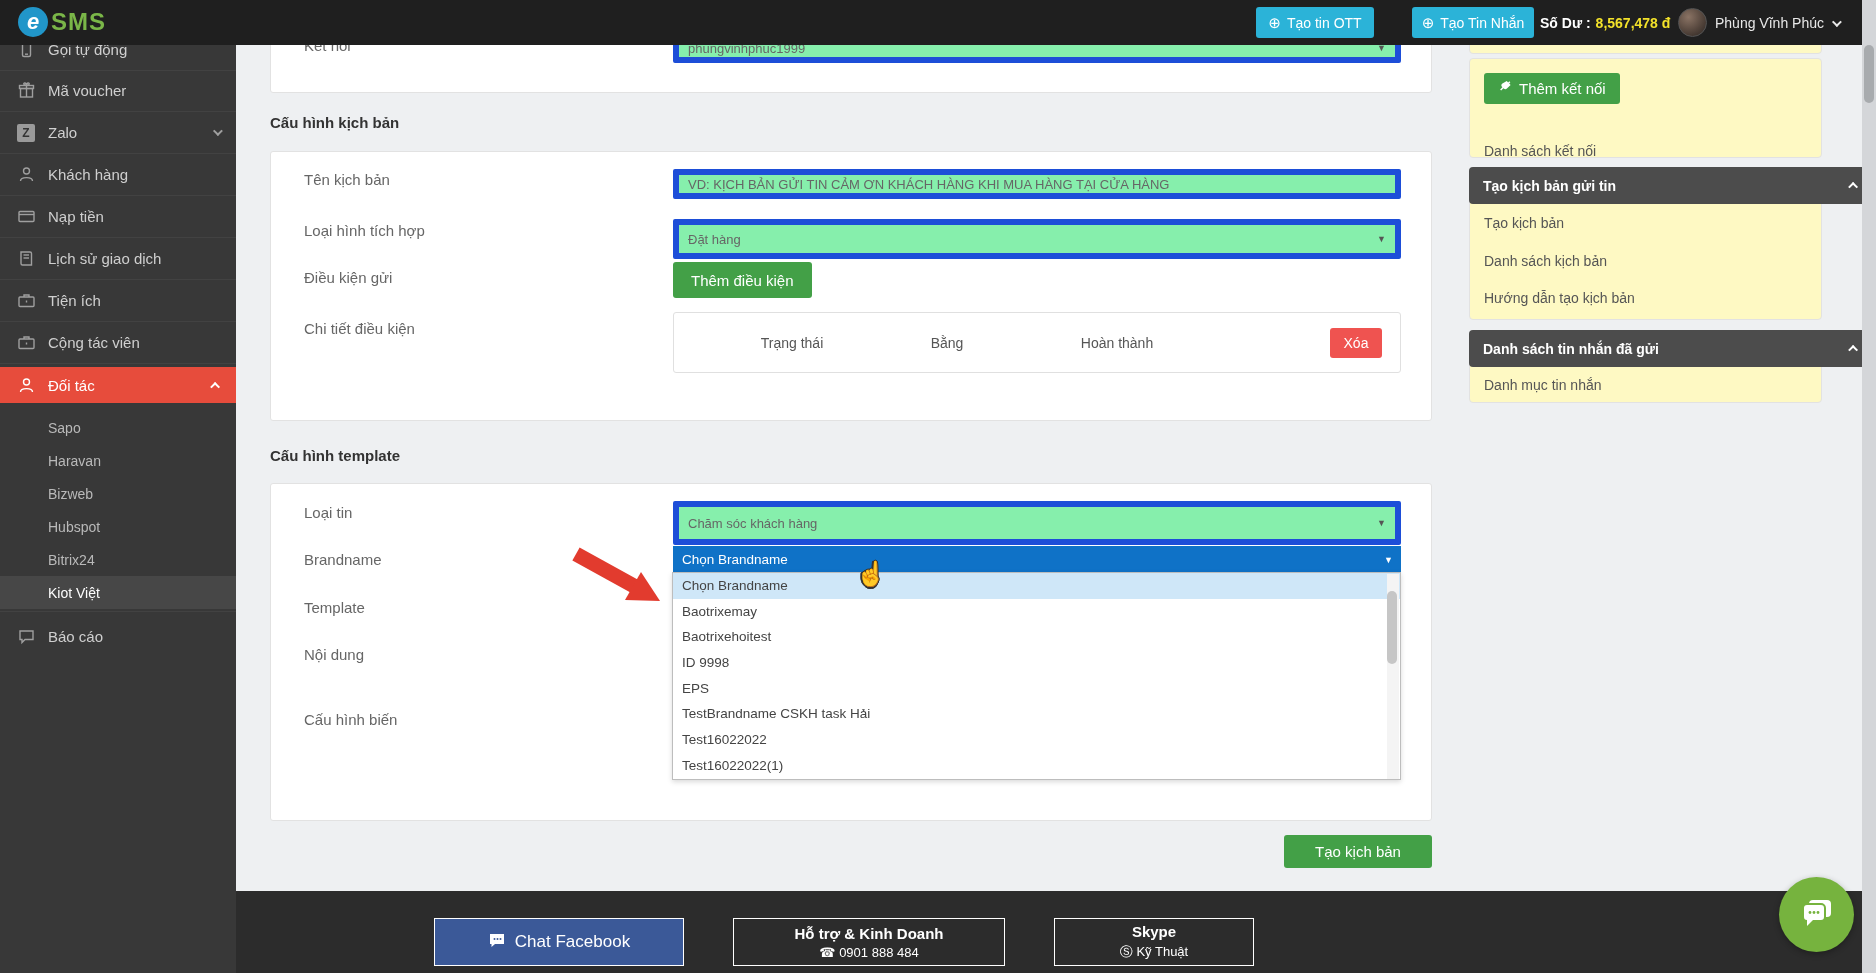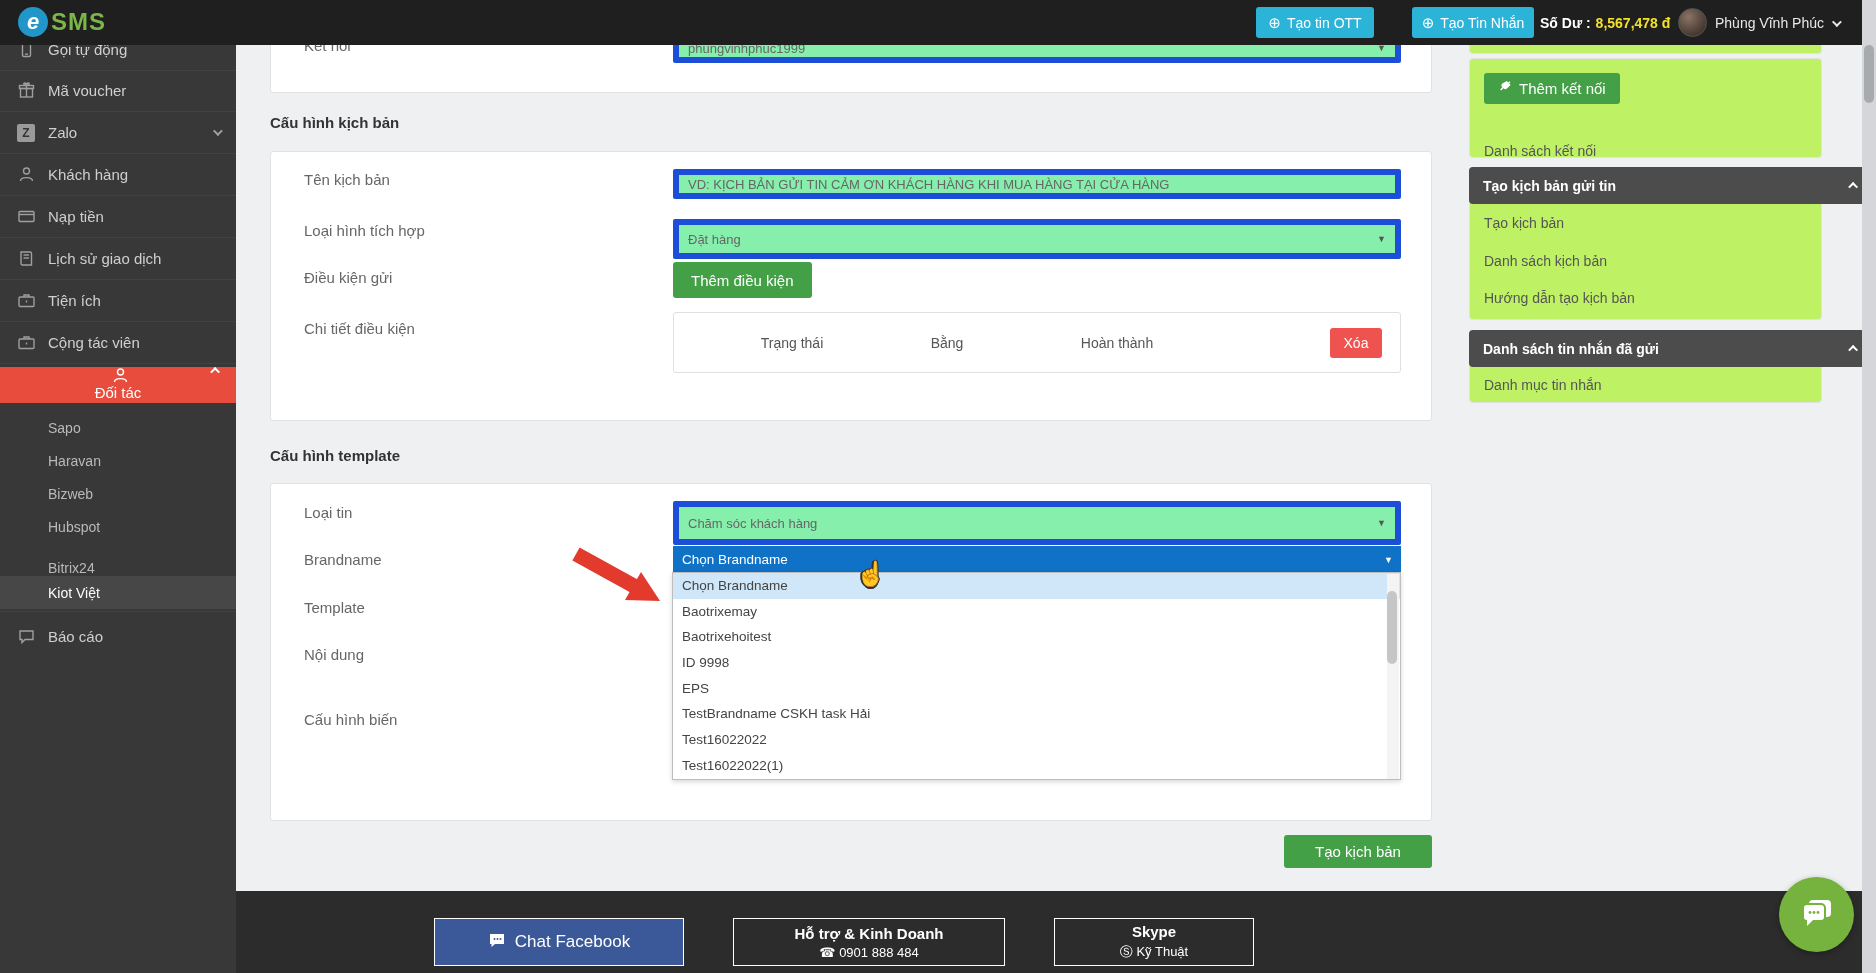--- a/index.html
+++ b/index.html
@@ -48,21 +48,21 @@
   .bluebar { position:absolute; left:402px; top:62px; width:728px; height:27px; background:#0f72c7; color:#fff; font-size:13.5px; display:flex; align-items:center; padding:0 9px; cursor:pointer; }
   .bluebar .wcaret { position:absolute; right:8px; font-size:9px; color:#fff; }
   .dropdown { position:absolute; left:672px; top:572px; width:729px; height:208px; background:#fff; border:1px solid #bdbdbd; box-shadow:0 2px 5px rgba(0,0,0,.15); z-index:30; }
   .opt { height:25.7px; line-height:25.7px; padding-left:9px; font-size:13.5px; color:#444; cursor:pointer; }
   .opt.hl { background:#cfe7f8; }
   .dd-track { position:absolute; right:1px; top:1px; width:12px; height:205px; background:#f4f4f4; }
   .dd-thumb { position:absolute; right:2px; top:17px; width:10px; height:73px; background:#c6c6c6; border-radius:5px; }
   .submit { position:absolute; left:1284px; top:835px; width:148px; height:33px; z-index:10; }
 
   
-  .rp-card { position:absolute; left:1469px; width:353px; background:#bef264; border:1px solid #e2e2e2; border-radius:4px; z-index:10; }
+  .rp-card { position:absolute; left:1469px; width:353px; background:#fef9c3; border:1px solid #e2e2e2; border-radius:4px; z-index:10; }
   .rp-head { position:absolute; left:1469px; width:405px; height:37px; background:#4c4c4c; border-radius:4px; color:#fff; font-weight:bold; font-size:14px; display:flex; align-items:center; padding-left:14px; z-index:12; cursor:pointer; }
   .rp-head .rchev { position:absolute; right:16px; color:#fff; }
   .rp-link { position:absolute; left:14px; font-size:14px; color:#555; cursor:pointer; }
   .plugbtn { position:absolute; left:14px; top:14px; height:31px; padding:0 14px; display:flex; align-items:center; gap:7px; }
 
   
   .footer { position:absolute; left:236px; top:891px; width:1626px; height:82px; background:#2c2c2c; z-index:20; }
   .fbox { position:absolute; top:27px; height:48px; border:1px solid #fff; color:#fff; display:flex; flex-direction:column; align-items:center; justify-content:center; cursor:pointer; }
   .fbox .t1 { font-size:15px; font-weight:bold; }
   .fbox .t2 { font-size:13px; margin-top:3px; }
@@ -172,21 +172,21 @@
   <div class="srow" style="top:277px;">
     <span class="sicon">
       <svg width="17" height="17" viewBox="0 0 17 17" fill="none" stroke="currentColor" stroke-width="1.4">
           <rect x="1" y="5" width="15" height="9.5" rx="1"></rect>
           <path d="M6 5 V3 h5 v2"></path>
           <line x1="8.5" y1="8.5" x2="8.5" y2="10.5"></line>
         </svg>
     </span>
     <span>Cộng tác viên</span>
   </div>
-  <div class="srow active" style="top:322px;flex-direction:column;">
+  <div class="srow active" style="top:322px;">
     <span class="sicon">
       <svg width="17" height="17" viewBox="0 0 17 17" fill="none" stroke="currentColor" stroke-width="1.4">
           <circle cx="8.5" cy="5" r="3"></circle>
           <path d="M2.5 15 C2.5 10.5 14.5 10.5 14.5 15"></path>
         </svg>
     </span>
     <span>Đối tác</span>
     <span class="rchev chev up"></span>
   </div>
   <div class="subrow" style="top:366px;">
@@ -194,21 +194,21 @@
     </div>
   <div class="subrow" style="top:399px;">
       <span>Haravan</span>
     </div>
   <div class="subrow" style="top:432px;">
       <span>Bizweb</span>
     </div>
   <div class="subrow" style="top:465px;">
       <span>Hubspot</span>
     </div>
-  <div class="subrow" style="top:498px;align-items:flex-end;">
+  <div class="subrow" style="top:498px;">
       <span>Bitrix24</span>
     </div>
   <div class="subrow selected" style="top:531px;">
       <span>Kiot Việt</span>
     </div>
   <div class="sep" style="top:566px;"></div>
   <div class="srow" style="top:570px;border-bottom:none;">
     <span class="sicon">
       <svg width="17" height="17" viewBox="0 0 17 17" fill="none" stroke="currentColor" stroke-width="1.4">
           <path d="M2 3 h13 v8.5 h-8 l-3 3 v-3 h-2 z"></path>

